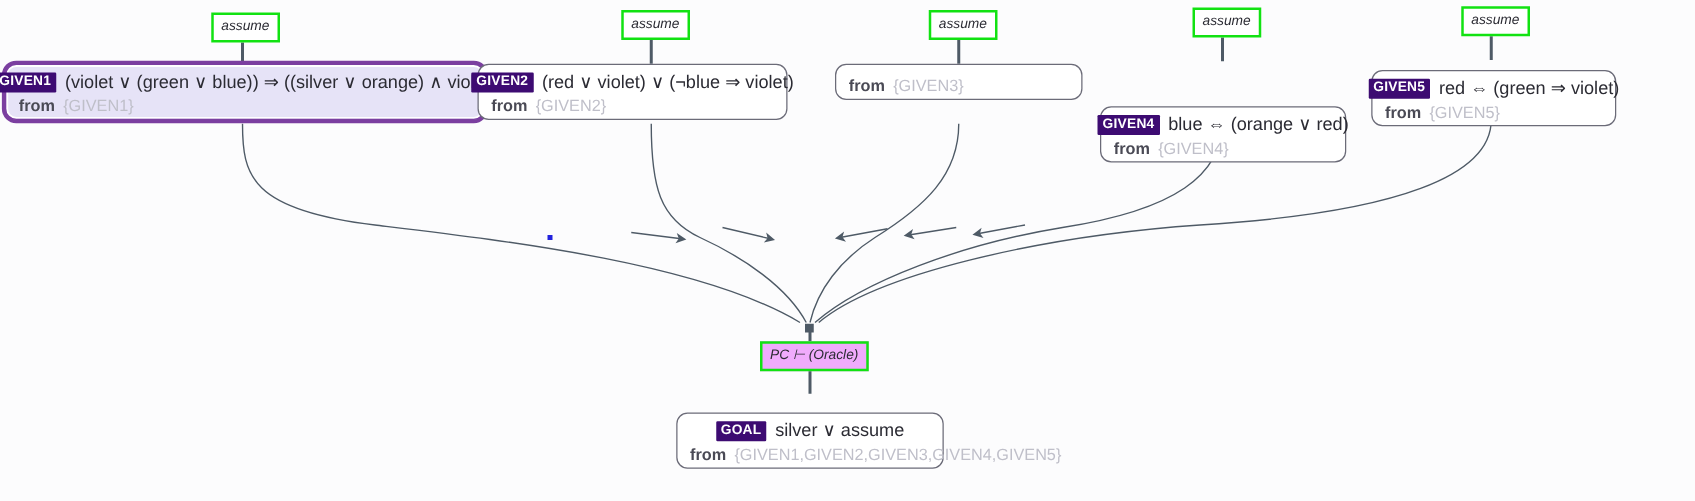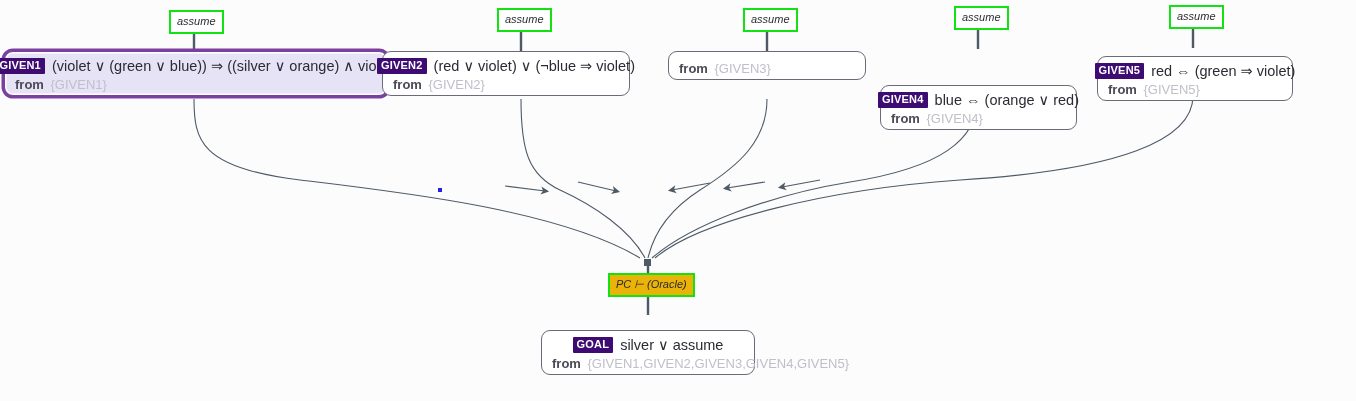--- a/index.html
+++ b/index.html
@@ -99,21 +99,21 @@
     border: 2px solid #12e212;
     color: #2b2b33;
     font-style: italic;
     font-size: 11px;
     line-height: 1;
     padding: 4px 6px 5px 6px;
     white-space: nowrap;
     text-align: center;
   }
   .rule-badge.oracle {
-    background: #eab308;
+    background: #f0abfc;
     border: 2px solid #12e212;
     text-align: right;
   }
 
   .blue-dot {
     position: absolute;
     width: 4px;
     height: 4px;
     background: #2222dd;
   }

